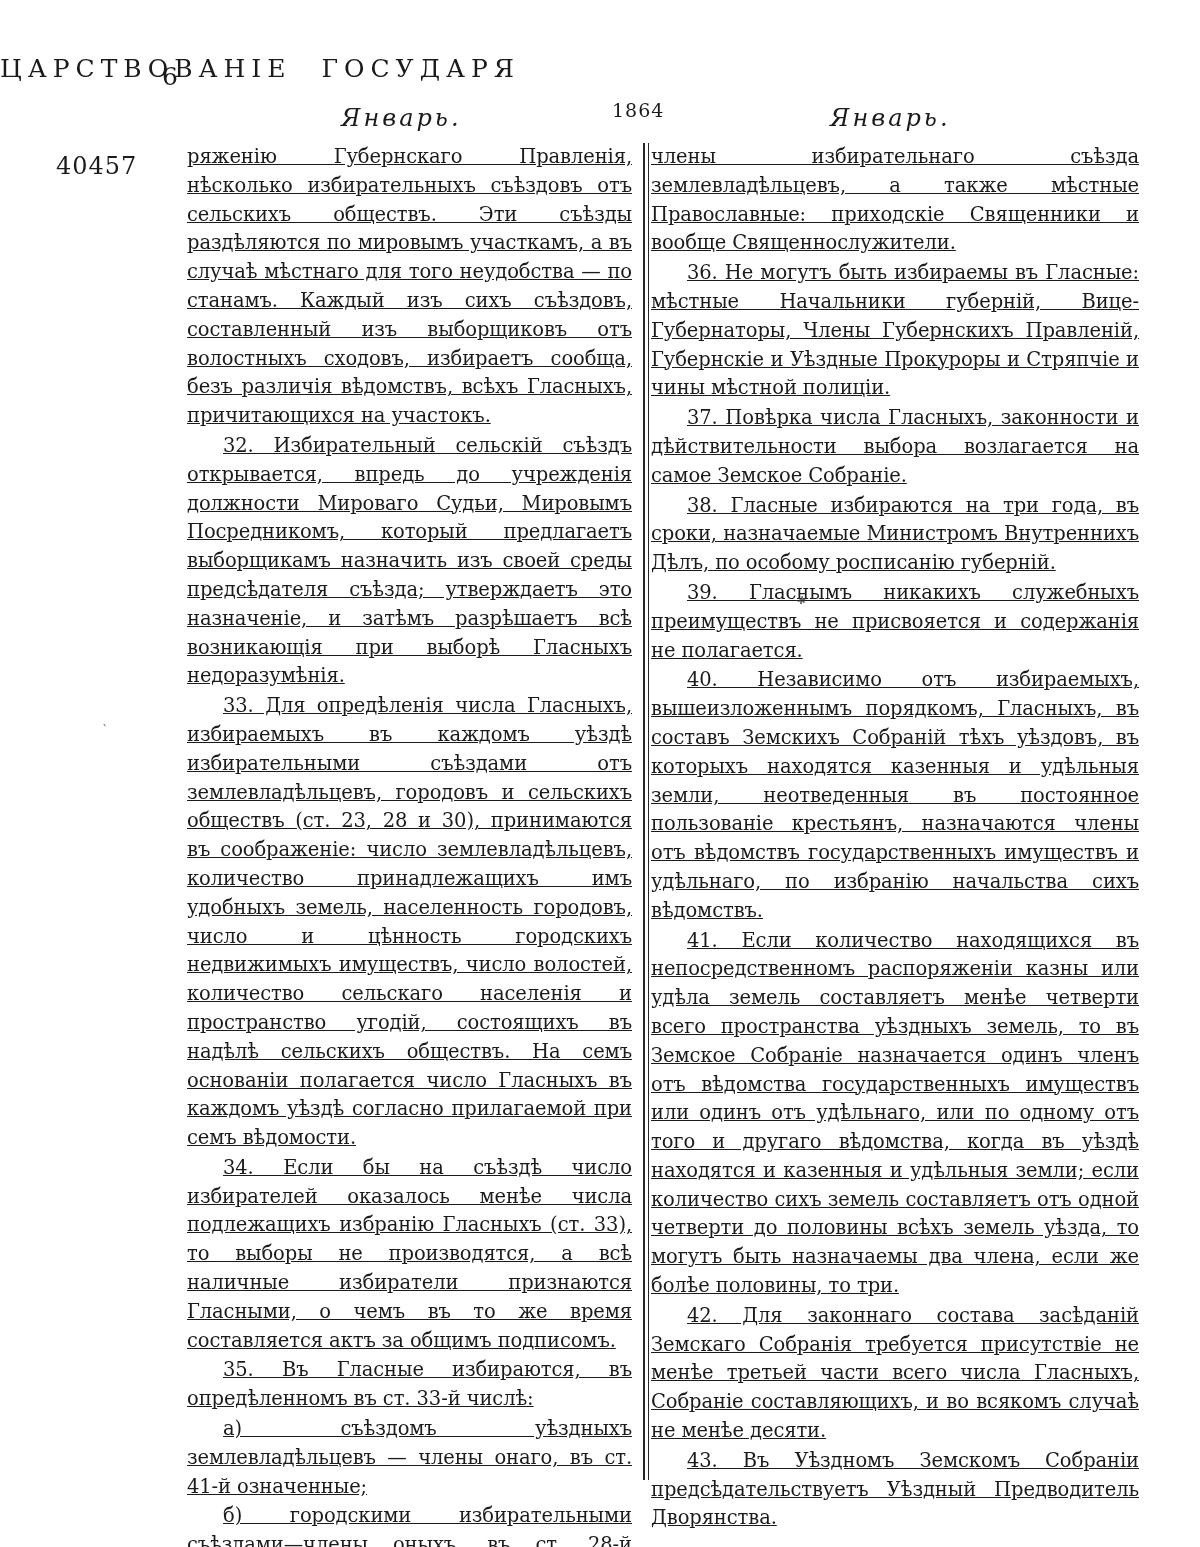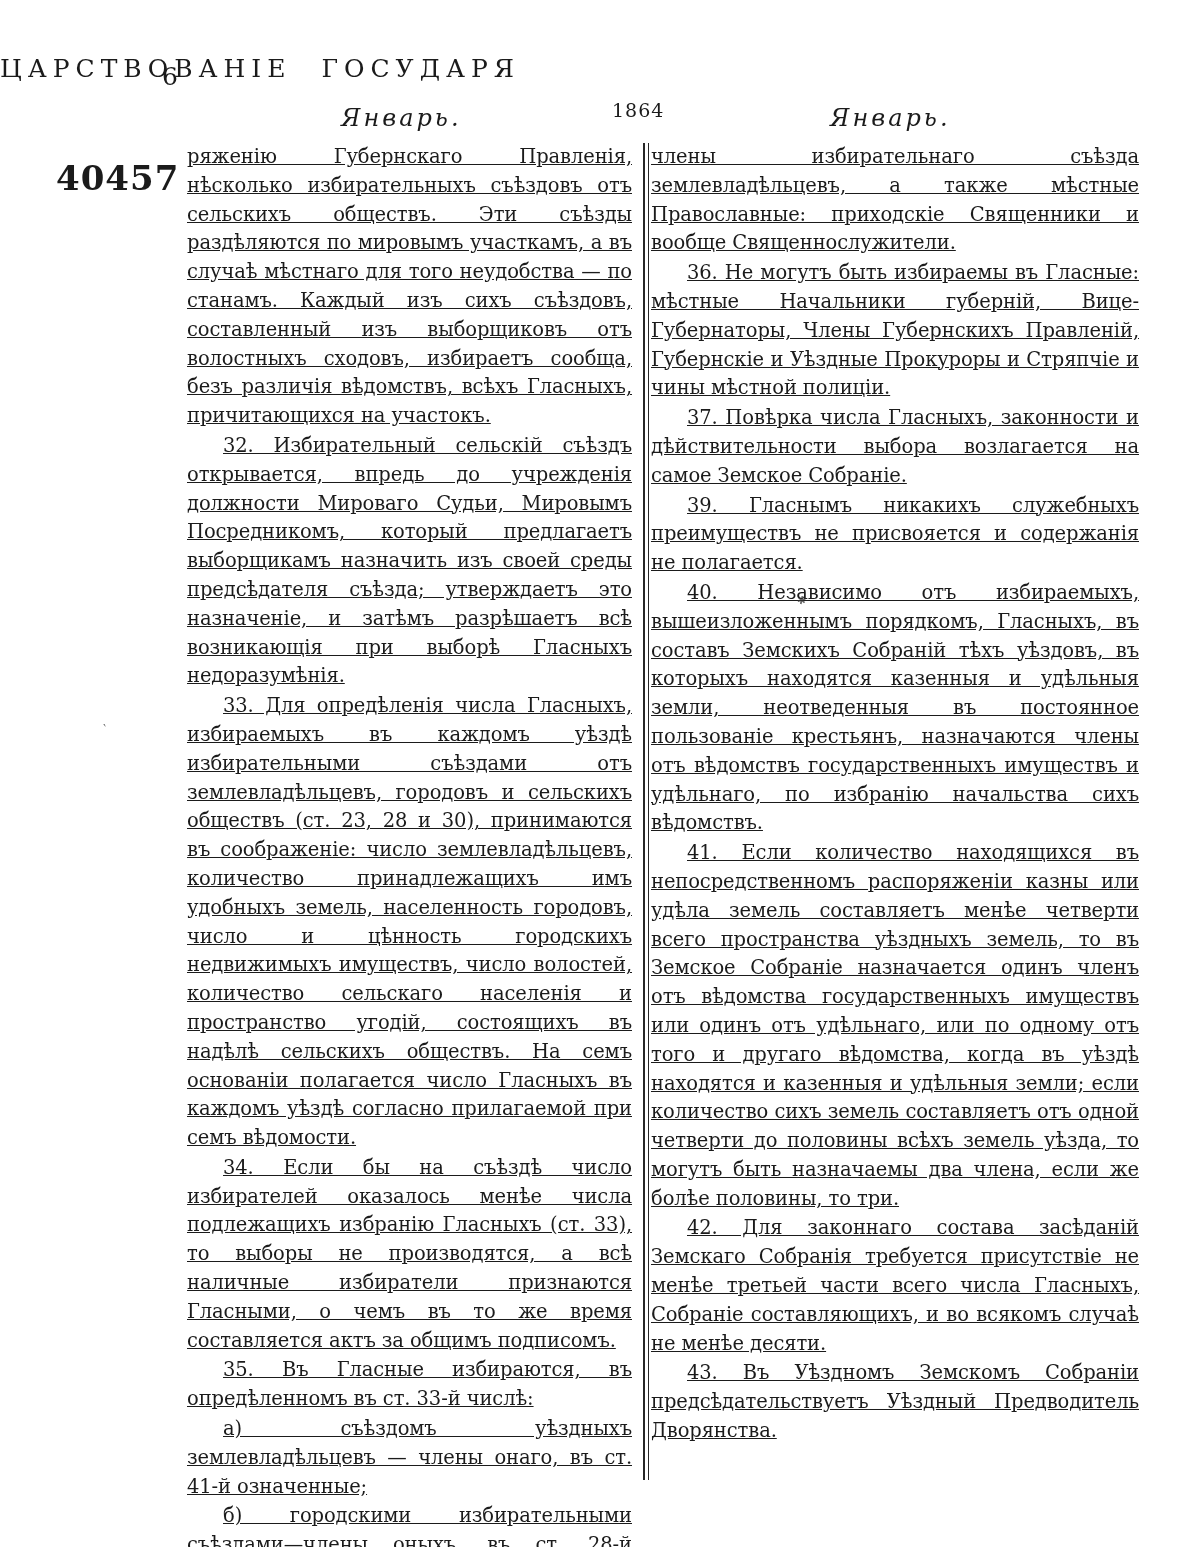--- a/index.html
+++ b/index.html
@@ -26,22 +26,22 @@
     position:absolute;top:104px;
     font-style:italic;font-size:24px;letter-spacing:3px;
   }
   .month-left{left:341px;}
   .month-right{left:830px;}
   .year{
     position:absolute;left:612px;top:99px;
     font-size:19px;letter-spacing:1px;
   }
   .act-number{
-    position:absolute;left:56px;top:158px;
-    font-size:34px;font-weight:bold;letter-spacing:1px;
+    position:absolute;left:56px;top:152px;
+    font-size:24px;font-weight:normal;letter-spacing:1px;
   }
   .col{
     position:absolute;top:142px;
     font-size:19.5px;line-height:28.8px;
     text-align:justify;
     letter-spacing:-0.1px;
   }
   .col-left{left:186px;width:447px;}
   .col-right{left:650px;width:490px;}
   .col p{margin:1px;padding:0;text-indent:36px;text-decoration:underline;}
@@ -81,20 +81,21 @@
     <p>б) городскими избирательными съѣздами—члены оныхъ, въ ст. 28-й означенные, не исключая и тѣхъ землевладѣльцевъ, которые имѣютъ право участія въ городскихъ избирательныхъ съѣздахъ;</p>
 
   </div>
 
   <div class="divider"></div>
 
   <div class="col col-right">
     <p class="cont">члены избирательнаго съѣзда землевладѣльцевъ, а также мѣстные Православные: приходскіе Священники и вообще Священнослужители.</p>
     <p>36. Не могутъ быть избираемы въ Гласные: мѣстные Начальники губерній, Вице-Губернаторы, Члены Губернскихъ Правленій, Губернскіе и Уѣздные Прокуроры и Стряпчіе и чины мѣстной полиціи.</p>
     <p>37. Повѣрка числа Гласныхъ, законности и дѣйствительности выбора возлагается на самое Земское Собраніе.</p>
+    <p>38. Гласные избираются на три года, въ сроки, назначаемые Министромъ Внутреннихъ Дѣлъ, по особому росписанію губерній.</p>
     <p>39. Гласнымъ никакихъ служебныхъ преимуществъ не присвояется и содержанія не полагается.</p>
     <p>40. Независимо отъ избираемыхъ, вышеизложеннымъ порядкомъ, Гласныхъ, въ составъ Земскихъ Собраній тѣхъ уѣздовъ, въ которыхъ находятся казенныя и удѣльныя земли, неотведенныя въ постоянное пользованіе крестьянъ, назначаются члены отъ вѣдомствъ государственныхъ имуществъ и удѣльнаго, по избранію начальства сихъ вѣдомствъ.</p>
     <p>41. Если количество находящихся въ непосредственномъ распоряженіи казны или удѣла земель составляетъ менѣе четверти всего пространства уѣздныхъ земель, то въ Земское Собраніе назначается одинъ членъ отъ вѣдомства государственныхъ имуществъ или одинъ отъ удѣльнаго, или по одному отъ того и другаго вѣдомства, когда въ уѣздѣ находятся и казенныя и удѣльныя земли; если количество сихъ земель составляетъ отъ одной четверти до половины всѣхъ земель уѣзда, то могутъ быть назначаемы два члена, если же болѣе половины, то три.</p>
     <p>42. Для законнаго состава засѣданій Земскаго Собранія требуется присутствіе не менѣе третьей части всего числа Гласныхъ, Собраніе составляющихъ, и во всякомъ случаѣ не менѣе десяти.</p>
     <p>43. Въ Уѣздномъ Земскомъ Собраніи предсѣдательствуетъ Уѣздный Предводитель Дворянства.</p>
   </div>
 
   <span class="blemish blemish-tick" style="left:103px;top:722px;"></span>
   <span class="blemish blemish-star" style="left:797px;top:592px;"></span>
 

